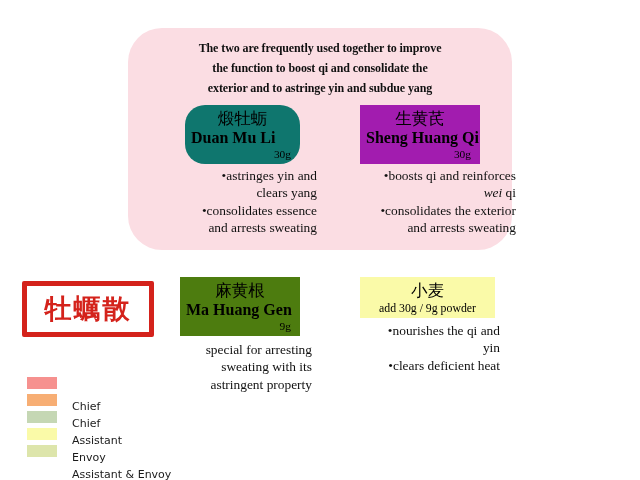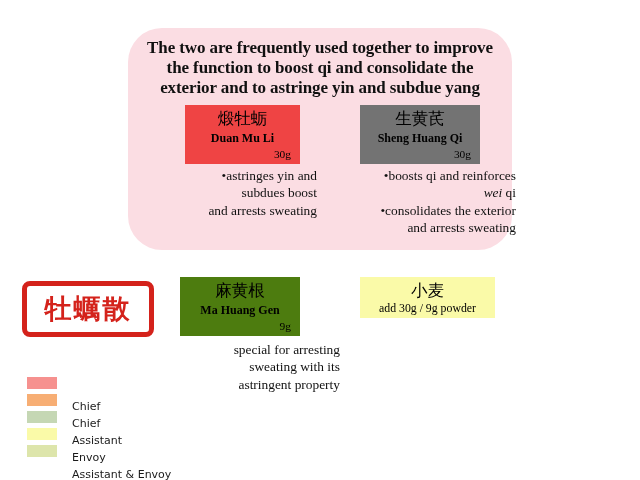--- a/index.html
+++ b/index.html
@@ -34,21 +34,21 @@
     border-radius: 34px;
     box-sizing: border-box;
   }
   .group-heading {
     position: absolute;
     left: 18px;
     top: 10px;
     width: 348px;
     text-align: center;
     font-weight: bold;
-    font-size: 17px;
+    font-size: 12px;
     line-height: 20px;
     color: #101010;
     letter-spacing: -0.1px;
   }
 
   
   .herb-card {
     position: absolute;
     box-sizing: border-box;
     padding: 0;
@@ -61,22 +61,22 @@
   .cn-name {
     text-align: center;
     font-size: 16.5px;
     line-height: 21px;
     color: #000;
     font-family: "DejaVu Sans", "Liberation Sans", sans-serif;
     font-weight: normal;
     white-space: nowrap;
   }
   .py-name {
-    text-align: center;
-    font-size: 12px;
+    text-align: left;
+    font-size: 16px;
     line-height: 18px;
     font-weight: bold;
     color: #000;
     white-space: nowrap;
   }
   .dose {
     text-align: right;
     font-size: 11.4px;
     line-height: 15px;
     color: #000;
@@ -98,46 +98,46 @@
   }
   .herb-notes .ln {
     white-space: nowrap;
   }
   .herb-notes em {
     font-style: italic;
     margin-left: 32px;
   }
 
   
-  .c-chief .herb-head { background: #ef4444; }
-  .c-deputy .herb-head { background: #737373; }
+  .c-chief .herb-head { background: #0f766e; border-radius: 20px; }
+  .c-deputy .herb-head { background: #a21caf; }
   .c-assistant .herb-head { background: #4d7c0f; }
   .c-envoy .herb-head { background: #fafaa8; }
 
   
   #card-chief   { left: 185px; top: 105px; width: 115px; }
   #card-deputy  { left: 360px; top: 105px; width: 120px; }
   #card-assistant { left: 180px; top: 277px; width: 120px; }
   #card-envoy   { left: 360px; top: 277px; width: 135px; }
 
   #card-chief .herb-notes   { width: 132px; }
   #card-deputy .herb-notes  { width: 156px; }
-  #card-assistant .herb-notes { width: 132px; padding-top: 5px; margin-left: 28px; }
+  #card-assistant .herb-notes { width: 132px; padding-top: 5px; }
   #card-envoy .herb-notes   { width: 140px; padding-top: 4px; }
 
   
   .seal {
     position: absolute;
     left: 22px;
     top: 281px;
     width: 132px;
     height: 56px;
     box-sizing: border-box;
     border: 5px solid #d4221b;
-    border-radius: 8px;
+    border-radius: 2px;
     display: flex;
     align-items: center;
     justify-content: center;
     background: #ffffff;
   }
   .seal-inner {
     font-family: "DejaVu Sans", "Liberation Sans", sans-serif;
     font-size: 27px;
     line-height: 30px;
     font-weight: bold;
@@ -200,21 +200,22 @@
   </div>
 
   <div class="herb-card c-chief" id="card-chief">
     <div class="herb-head">
       <div class="cn-name">煅牡蛎</div>
       <div class="py-name">Duan Mu Li</div>
       <div class="dose">30g</div>
     </div>
     <div class="herb-notes">
       <div class="ln">•astringes yin and</div>
-      <div class="ln">subdues boost</div>
+      <div class="ln">clears yang</div>
+      <div class="ln">•consolidates essence</div>
       <div class="ln">and arrests sweating</div>
     </div>
   </div>
 
   <div class="herb-card c-deputy" id="card-deputy">
     <div class="herb-head">
       <div class="cn-name">生黄芪</div>
       <div class="py-name">Sheng Huang Qi</div>
       <div class="dose">30g</div>
     </div>
@@ -241,20 +242,25 @@
       <div class="ln">sweating with its</div>
       <div class="ln">astringent property</div>
     </div>
   </div>
 
   <div class="herb-card c-envoy" id="card-envoy">
     <div class="herb-head">
       <div class="cn-name">小麦</div>
       <div class="dose center">add 30g / 9g powder</div>
     </div>
+    <div class="herb-notes">
+      <div class="ln">•nourishes the qi and</div>
+      <div class="ln">yin</div>
+      <div class="ln">•clears deficient heat</div>
+    </div>
   </div>
 
   <div class="legend">
     <div class="legend-row">
       <div class="legend-swatch" style="background:#f6918f"></div>
       <div class="legend-label">Chief</div>
     </div>
     <div class="legend-row">
       <div class="legend-swatch" style="background:#f7ae74"></div>
       <div class="legend-label">Chief</div>

